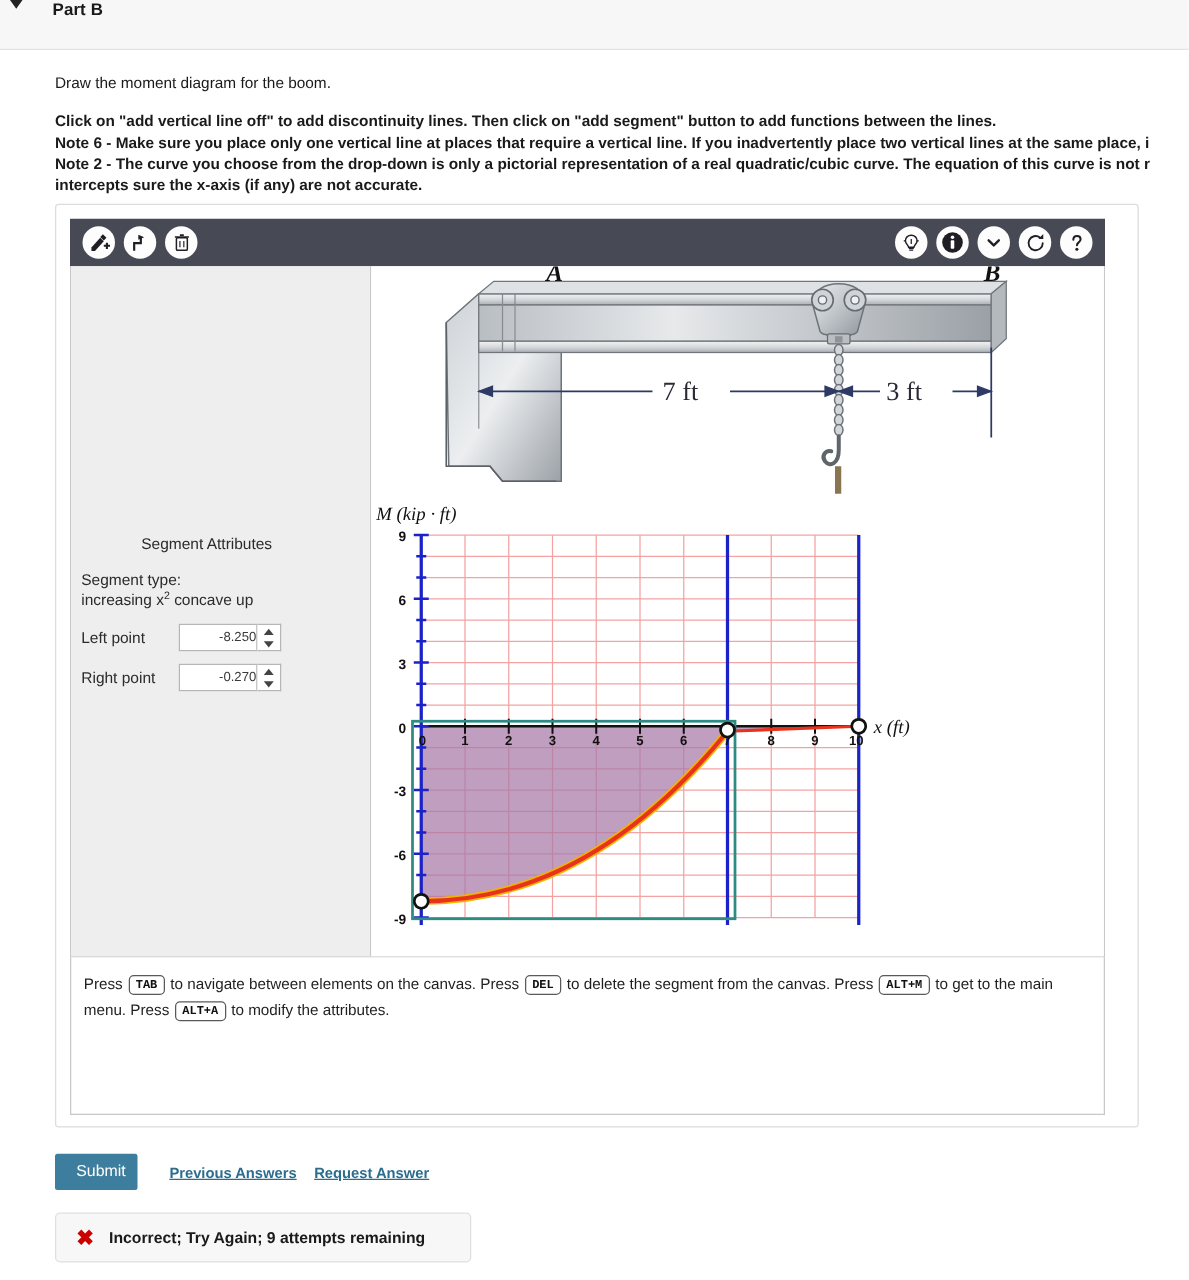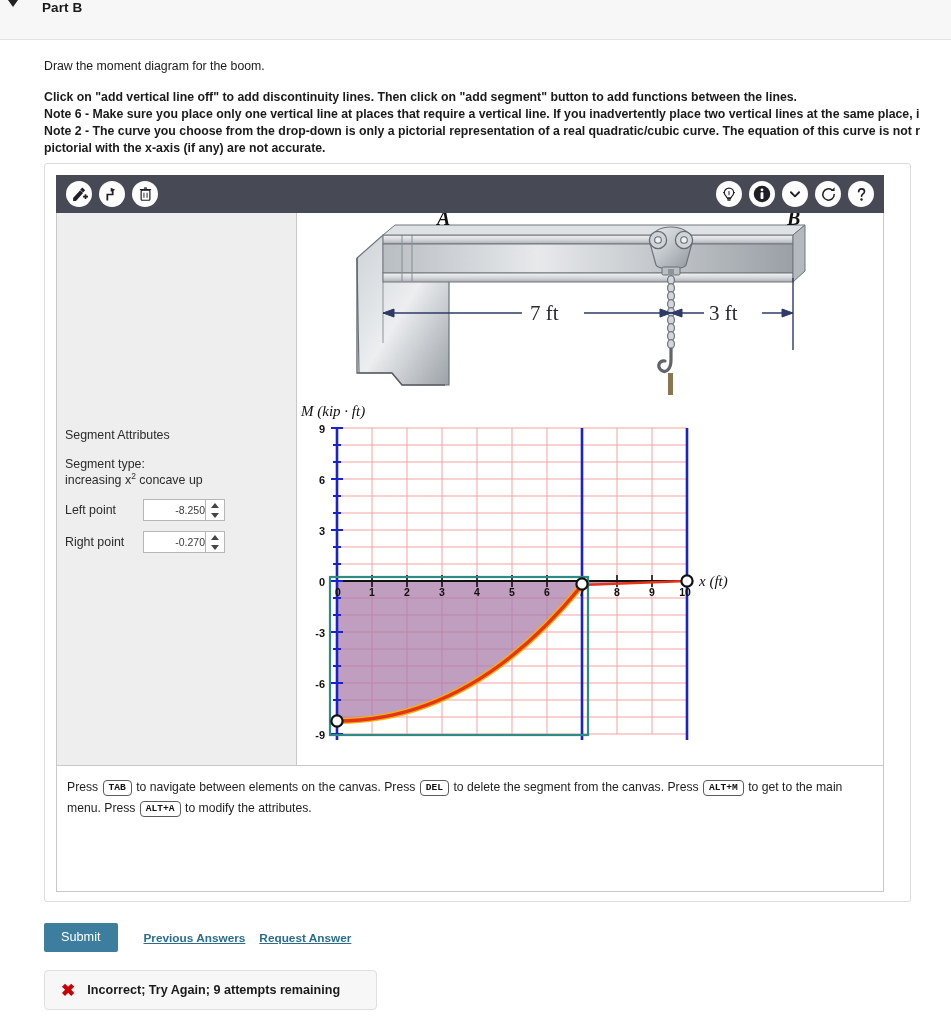--- a/index.html
+++ b/index.html
@@ -92,21 +92,21 @@
     background: #eeeeee;
     border-right: 1px solid #c8c8c8;
     position: relative;
   }
   .attr-stack {
     position: absolute;
     left: 8px; top: 215px;
     width: 225px;
   }
   .attr-title {
-    font-size: 12.4px; color: #2b2b2b; margin-bottom: 15px;
+    font-size: 12.4px; color: #2b2b2b; margin-bottom: 15px; margin-left: 48px;
   }
   .attr-label {
     font-size: 12.4px; color: #2b2b2b; 
   }
   .attr-value {
     font-size: 12.4px; color: #2b2b2b; margin-bottom: 12px;
   }
   .attr-value sup { font-size: 8.5px; vertical-align: super; }
   .spin-row {
     display: flex; align-items: center; margin-bottom: 10px;
@@ -176,21 +176,21 @@
   .submit-row {
     position: absolute;
     left: 44px; top: 923px;
     display: flex; align-items: center;
   }
   .submit-btn {
     background: #3d7e9e;
     color: #fff;
     font-size: 12.7px;
     border: none;
-    padding: 7px 17px 8px 17px;
+    padding: 7px 9px 8px 17px;
     border-radius: 2px;
     cursor: pointer;
     font-family: "Liberation Sans", sans-serif;
   }
   .link {
     color: #2b6d8f;
     font-size: 11.8px;
     font-weight: bold;
     text-decoration: underline;
     margin-left: 26px;
@@ -228,21 +228,21 @@
 <div class="part-header">
   <div class="disclosure-triangle"></div>
   <div class="part-title">Part B</div>
 </div>
 
 <div class="prompt-wrap">
   <div class="prompt-line plain">Draw the moment diagram for the boom.</div>
   <div class="prompt-line bold">Click on "add vertical line off" to add discontinuity lines. Then click on "add segment" button to add functions between the lines.</div>
   <div class="prompt-line bold">Note 6 - Make sure you place only one vertical line at places that require a vertical line. If you inadvertently place two vertical lines at the same place, i</div>
   <div class="prompt-line bold">Note 2 - The curve you choose from the drop-down is only a pictorial representation of a real quadratic/cubic curve. The equation of this curve is not r</div>
-  <div class="prompt-line bold">pictorial with the x-axis (if any) are not accurate.</div>
+  <div class="prompt-line bold">intercepts sure the x-axis (if any) are not accurate.</div>
 </div>
 
 <div class="widget">
   <div class="widget-inner">
 
     <div class="toolbar">
       <div class="tool-left">
         <div class="tbtn">
           <svg width="17" height="17" viewBox="0 0 24 24">
             <path d="M3 17 L13 6 L17 10 L7 21 L3 21 Z" fill="#1e1e24"></path>

